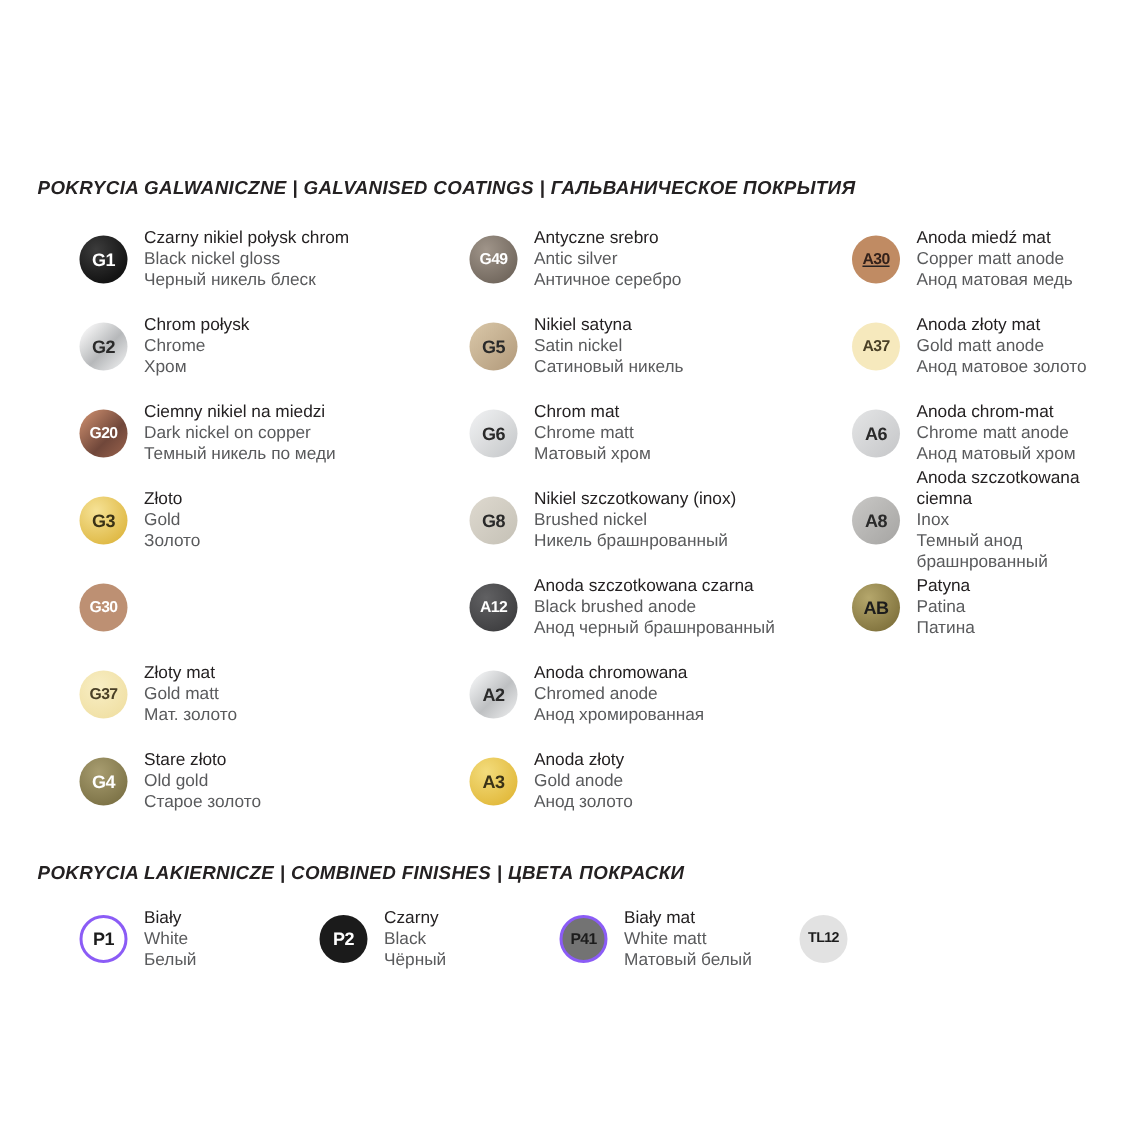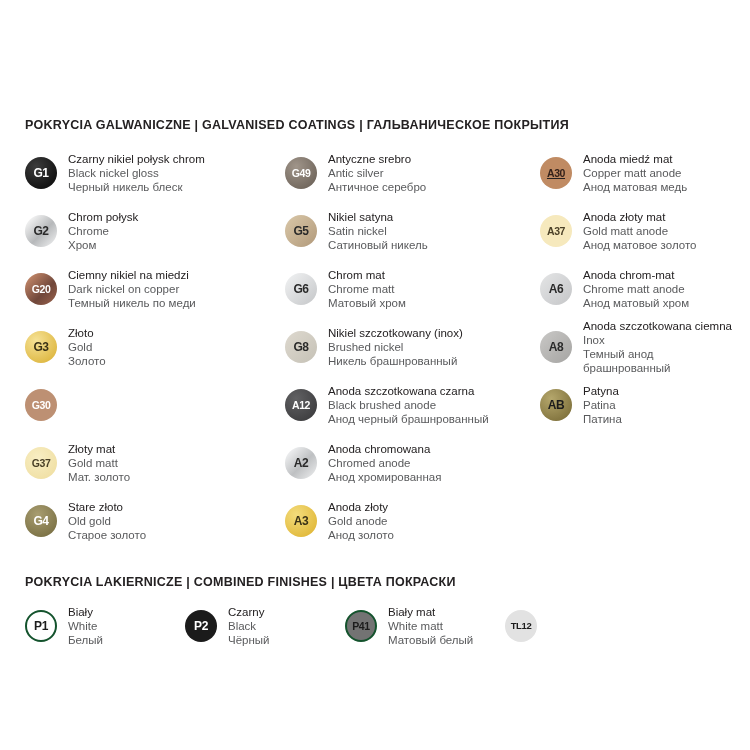--- a/index.html
+++ b/index.html
@@ -8,42 +8,44 @@
     font-family: "Liberation Sans", "DejaVu Sans", sans-serif;
     color: #242122;
   }
   .page { padding: 118px 10px 0 25px; }
   .section-heading {
     font-size: 12.5px;
     font-weight: 700;
     letter-spacing: 0.02em;
     color: #242122;
     margin-bottom: 20px;
+    font-style: italic;
   }
   .grid3 {
     display: grid;
     grid-template-columns: 260px 255px 1fr;
   }
   .item {
     display: flex;
     align-items: center;
     gap: 11px;
     height: 42px;
     margin-bottom: 16px;
   }
   .swatch {
     width: 32px;
     height: 32px;
     min-width: 32px;
     border-radius: 50%;
     display: flex;
     align-items: center;
     justify-content: center;
-  }
-  .swatch.outlined { border: 2px solid #14532d; }
+    margin-left: 28px;
+  }
+  .swatch.outlined { border: 2px solid #8b5cf6; }
   .code {
     font-weight: 700;
     letter-spacing: -0.4px;
     line-height: 1;
   }
   .labels { line-height: 14px; font-size: 11.5px; }
   .lbl-pl { font-weight: 400; color: #242122; }
   .lbl-en, .lbl-ru { font-weight: 400; color: #595a5c; }
   .second-heading { margin-top: 17px; margin-bottom: 16px; }
   .row4 {

